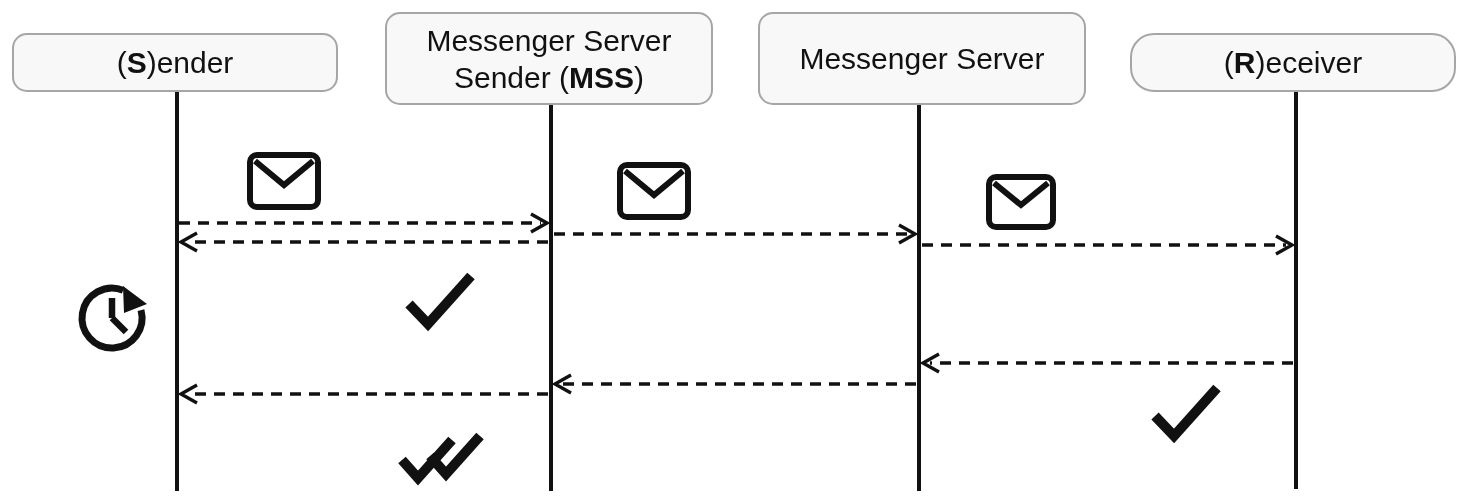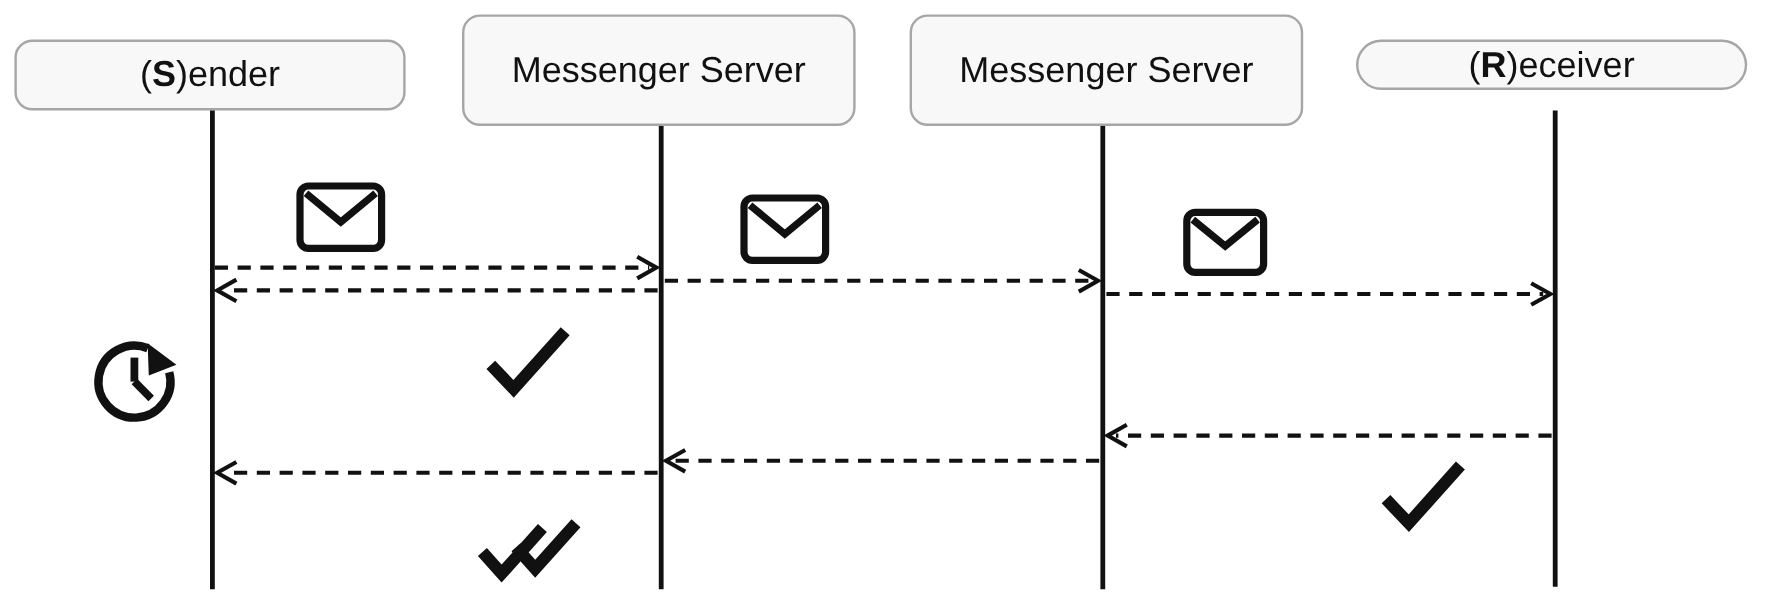--- a/index.html
+++ b/index.html
@@ -11,38 +11,39 @@
     position:absolute; box-sizing:border-box;
     background:#f8f8f8; border:2.5px solid #a6a6a6; border-radius:15px;
     display:flex; flex-direction:column; justify-content:center; align-items:center;
     color:#111; font-size:30px; line-height:37px; text-align:center;
     white-space:nowrap;
   }
   .box b { font-weight:bold; }
   .box-sender   { left:12px;   top:33px; width:326px; height:59px; }
   .box-mss      { left:385px;  top:12px; width:328px; height:93px; }
   .box-msr      { left:758px;  top:12px; width:328px; height:93px; }
-  .box-receiver { left:1130px; top:33px; width:326px; height:42px;border-radius:24px; }
+  .box-receiver { left:1130px; top:33px; width:326px; height:59px;border-radius:24px; }
   svg.overlay { position:absolute; left:0; top:0; }
   .ll   { stroke:#111; stroke-width:4; }
   .msg  { stroke:#111; stroke-width:3.4; stroke-dasharray:11 8; fill:none; }
   .head { stroke:#111; stroke-width:3.4; fill:none; stroke-linejoin:miter; }
   .ico  { stroke:#111; fill:none; }
   .chk  { stroke:#111; stroke-width:10; fill:none; }
 </style>
 </head>
 <body>
 
 <div class="canvas">
 
   <div class="box box-sender">
     <div><span>(</span><b>S</b><span>)ender</span></div>
   </div>
   <div class="box box-mss">
     <div><span>Messenger Server</span></div>
+    <div><span>Sender (</span><b>MSS</b><span>)</span></div>
   </div>
   <div class="box box-msr">
     <div><span>Messenger Server</span></div>
   </div>
   <div class="box box-receiver">
     <div><span>(</span><b>R</b><span>)eceiver</span></div>
   </div>
 
   <svg class="overlay" width="1472" height="500" viewBox="0 0 1472 500">
 

